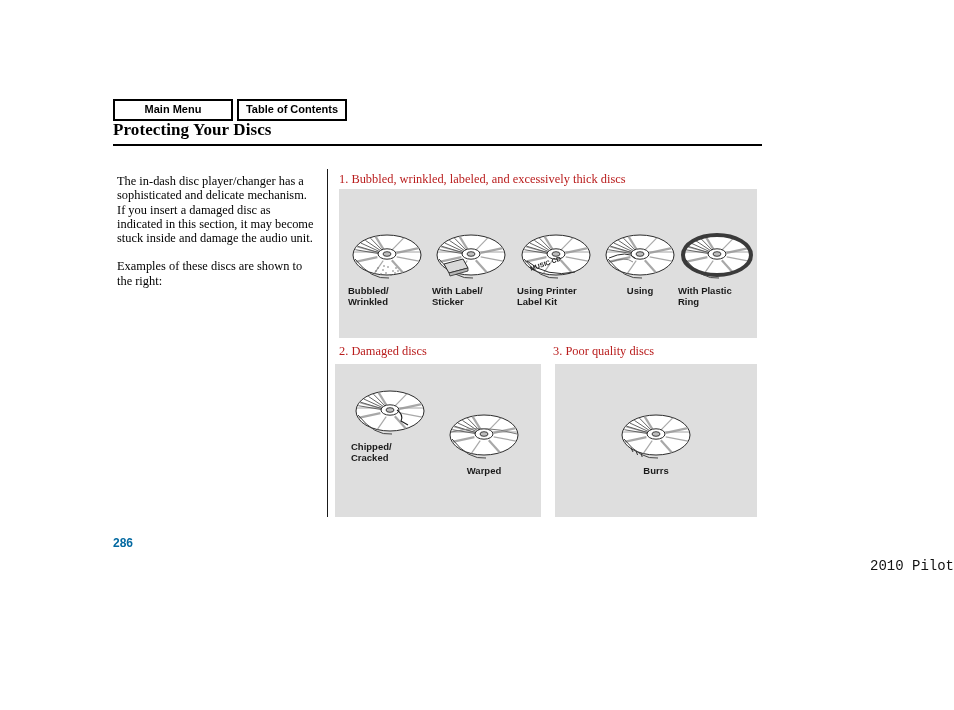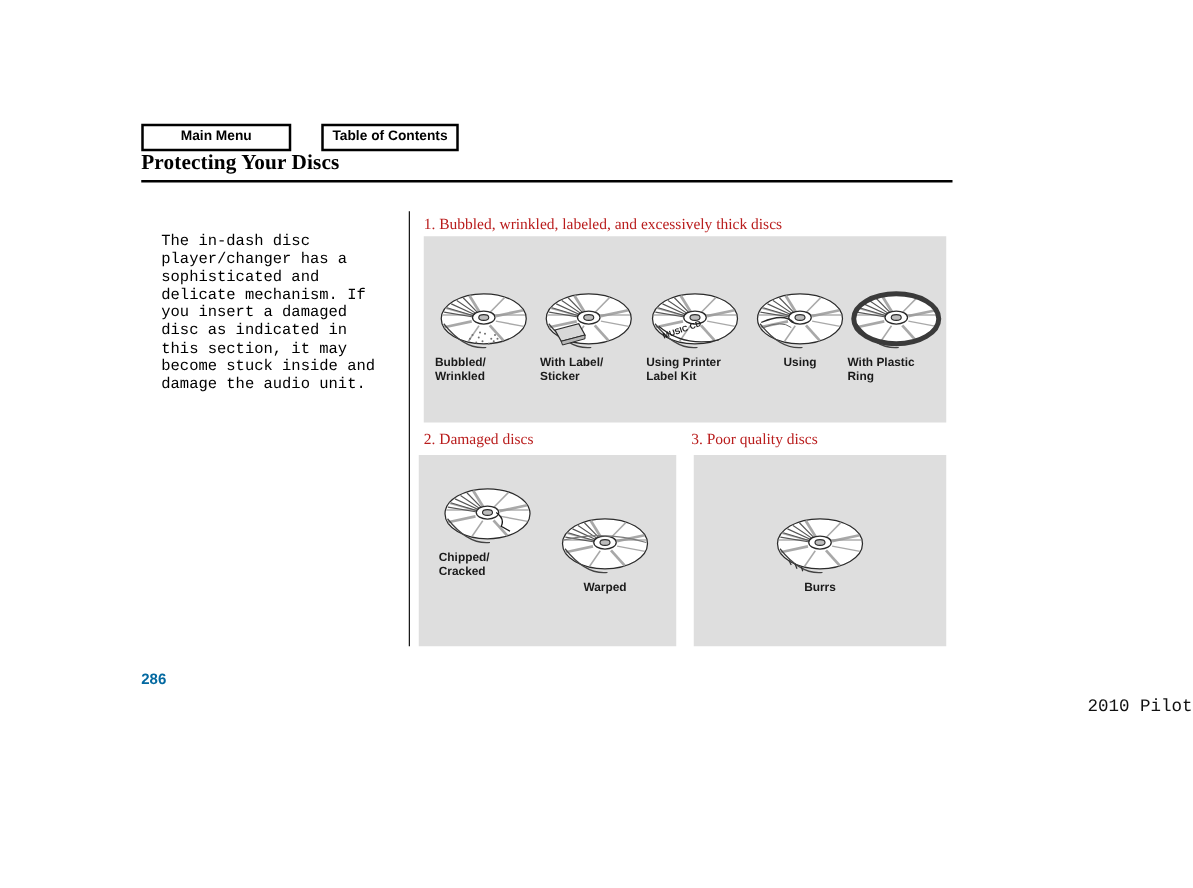--- a/index.html
+++ b/index.html
@@ -15,21 +15,21 @@
     color: #000000;
     overflow: hidden;
   }
 
   
   .nav-bar {
     position: absolute;
     left: 113px;
     top: 99px;
     display: flex;
-    gap: 24px;
+    gap: 4px;
   }
   .nav-btn {
     border: 2px solid #000000;
     background: #ffffff;
     font-family: "Liberation Sans", sans-serif;
     font-size: 11px;
     font-weight: bold;
     line-height: 1;
     color: #000000;
     text-align: center;
@@ -78,22 +78,21 @@
     width: 208px;
     font-family: "Liberation Serif", serif;
     font-size: 12.4px;
     line-height: 14.3px;
   }
   .left-col .subhead {
     font-weight: bold;
     margin: 0 0 0 0;
   }
   .left-col .body-para {
-    margin: 16px;
-    font-family: Liberation Mono, monospace;
+    margin: 4px;
   }
   .left-col .body-para.spaced {
     margin-top: 14px;
   }
 
   
   .fig-caption {
     font-family: "Liberation Serif", serif;
     font-size: 12.4px;
     line-height: 14px;
@@ -170,20 +169,21 @@
   <div class="nav-btn toc">Table of Contents</div>
 </div>
 
 <div class="page-title">Protecting Your Discs</div>
 <div class="title-rule"></div>
 
 <div class="col-divider"></div>
 
 <div class="left-col">
   <p class="body-para">The in-dash disc player/changer has a sophisticated and delicate mechanism. If you insert a damaged disc as indicated in this section, it may become stuck inside and damage the audio unit.</p>
+  <p class="body-para spaced">Examples of these discs are shown to the right:</p>
 </div>
 
 <div id="cap1" class="fig-caption">1. Bubbled, wrinkled, labeled, and excessively thick discs</div>
 <div id="panel1" class="panel"></div>
 
 <div id="cap2" class="fig-caption">2. Damaged discs</div>
 <div id="panel2" class="panel"></div>
 
 <div id="cap3" class="fig-caption">3. Poor quality discs</div>
 <div id="panel3" class="panel"></div>

